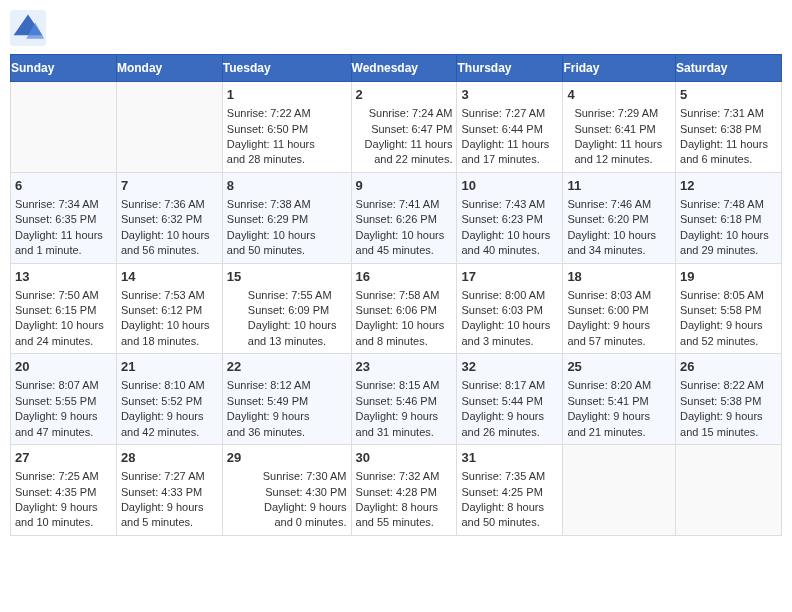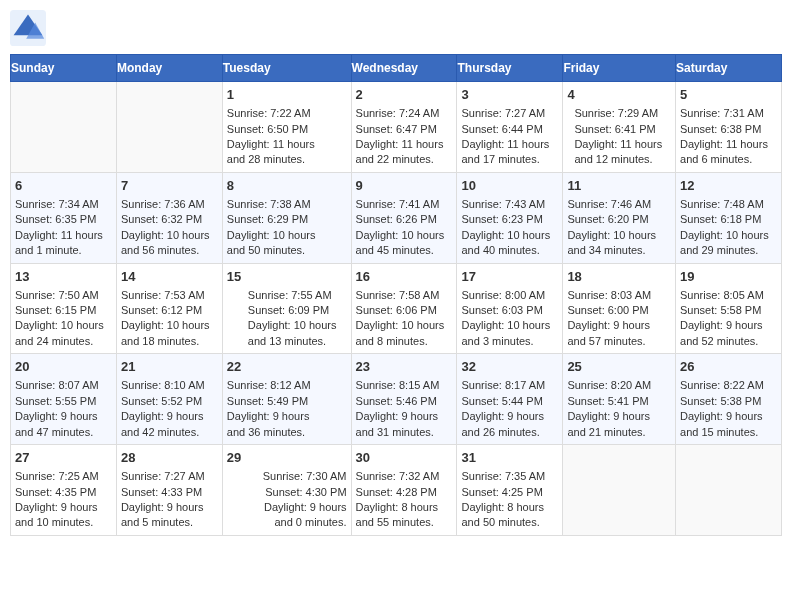--- a/index.html
+++ b/index.html
@@ -133,21 +133,21 @@
         <td class="empty-cell"></td>
         <td>
           <span class="day-num">1</span>
           <div class="day-info" style="white-space: pre-line;">Sunrise: 7:22 AM
 Sunset: 6:50 PM
 Daylight: 11 hours
 and 28 minutes.</div>
         </td>
         <td>
           <span class="day-num">2</span>
-          <div class="day-info" style="white-space: pre-line;">Sunrise: 7:24 AM
+          <div class="day-info" style="white-space: pre-line; text-align: right;">Sunrise: 7:24 AM
 Sunset: 6:47 PM
 Daylight: 11 hours
 and 22 minutes.</div>
         </td>
         <td>
           <span class="day-num">3</span>
           <div class="day-info" style="white-space: pre-line;">Sunrise: 7:27 AM
 Sunset: 6:44 PM
 Daylight: 11 hours
 and 17 minutes.</div>

